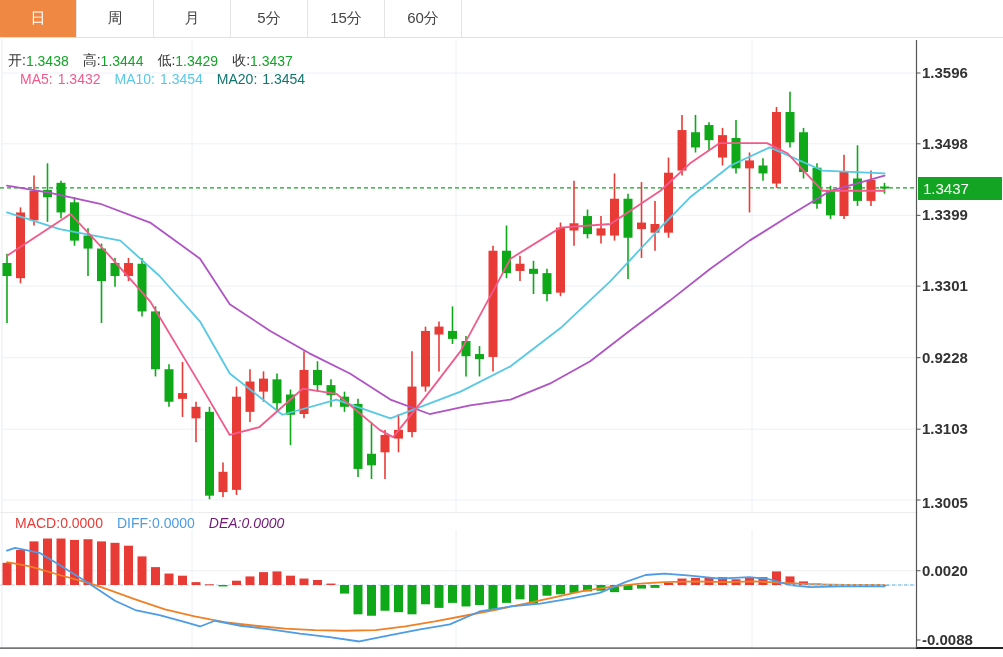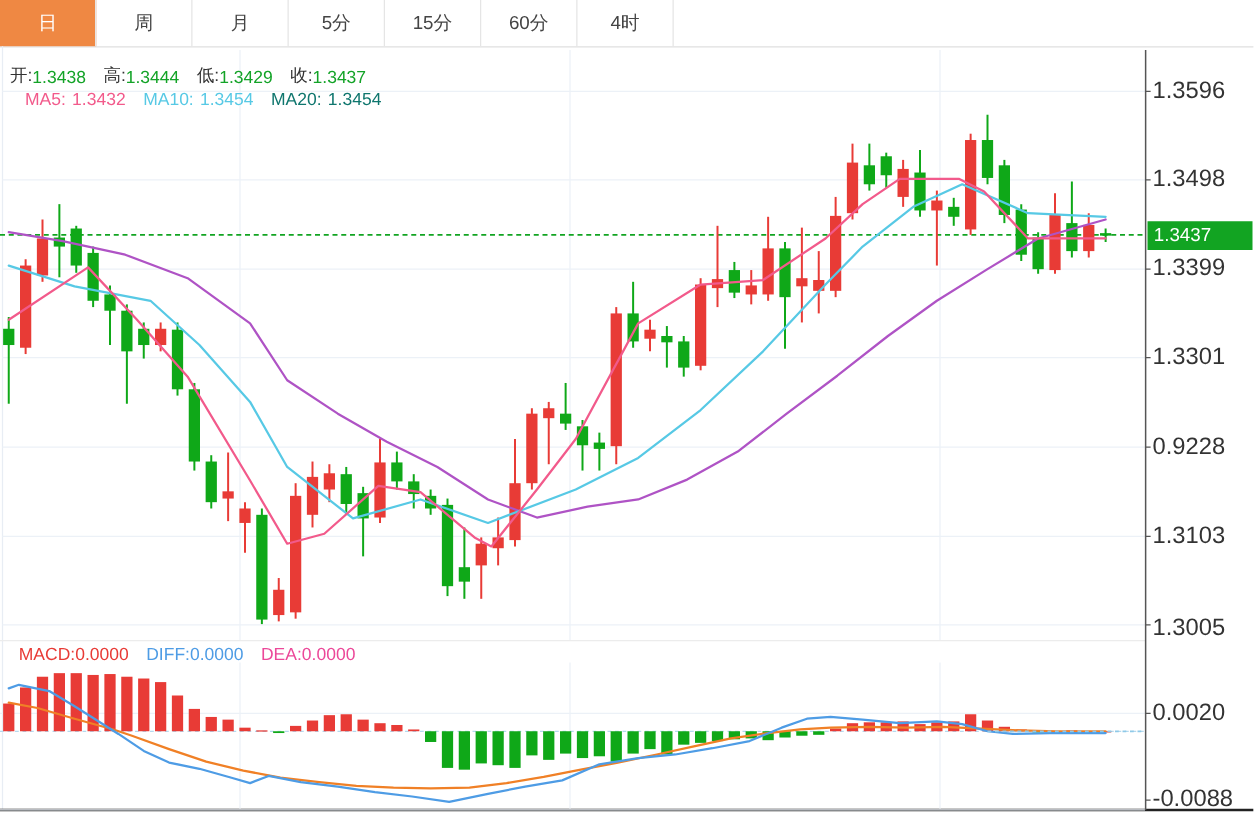--- a/index.html
+++ b/index.html
@@ -12,23 +12,23 @@
        display:flex;align-items:center;justify-content:center;font-size:15px;color:#444;cursor:pointer;}
   .tab.active{background:#EF8843;color:#fff;}
   
   #chart-svg{position:absolute;left:0;top:0;}
   
   .legend-row{position:absolute;display:flex;align-items:center;font-size:14px;white-space:nowrap;}
   .legend-row .lab{color:#333;}
   .legend-row .sp{width:14px;}
   .g{color:#13A327;} 
   .pink{color:#F25A8B;} .cyan{color:#57C9E5;} .purple{color:#0f766e;}
-  .redt{color:#E83B36;} .bluet{color:#4E9CE5;} .oranget{color:#ec4899;}
+  .redt{color:#E83B36;} .bluet{color:#4E9CE5;} .oranget{color:#701a75;font-style:italic;}
   
-  .axis-label{position:absolute;left:922px;font-size:19px;color:#333;line-height:18px;}
+  .axis-label{position:absolute;left:922px;font-size:15px;color:#333;line-height:18px;font-weight:bold;}
   #price-tag{position:absolute;left:918px;top:177px;width:84px;height:23px;background:#12A422;
              color:#fff;font-size:15px;line-height:23px;padding-left:5px;box-sizing:border-box;}
 </style>
 </head>
 <body>
 
 <div id="app">
 
   <div id="tabbar">
     <div class="tab active">
@@ -41,23 +41,20 @@
         <span>月</span>
       </div>
     <div class="tab">
         <span>5分</span>
       </div>
     <div class="tab">
         <span>15分</span>
       </div>
     <div class="tab">
         <span>60分</span>
-      </div>
-    <div class="tab">
-        <span>4时</span>
       </div>
   </div>
 
   <svg id="chart-svg" width="1003" height="657">
       <line x1="2" y1="37" x2="2" y2="648" stroke="#e8edf4" stroke-width="1"></line>
       <line x1="0" y1="512.5" x2="916" y2="512.5" stroke="#ececec" stroke-width="1"></line>
       <line x1="0" y1="648" x2="1003" y2="648" stroke="#222" stroke-width="2"></line>
       <line x1="192" y1="40" x2="192" y2="512" stroke="#ECF1F7" stroke-width="1"></line>
       <line x1="192" y1="530" x2="192" y2="647" stroke="#ECF1F7" stroke-width="1"></line>
       <line x1="456" y1="40" x2="456" y2="512" stroke="#ECF1F7" stroke-width="1"></line>

